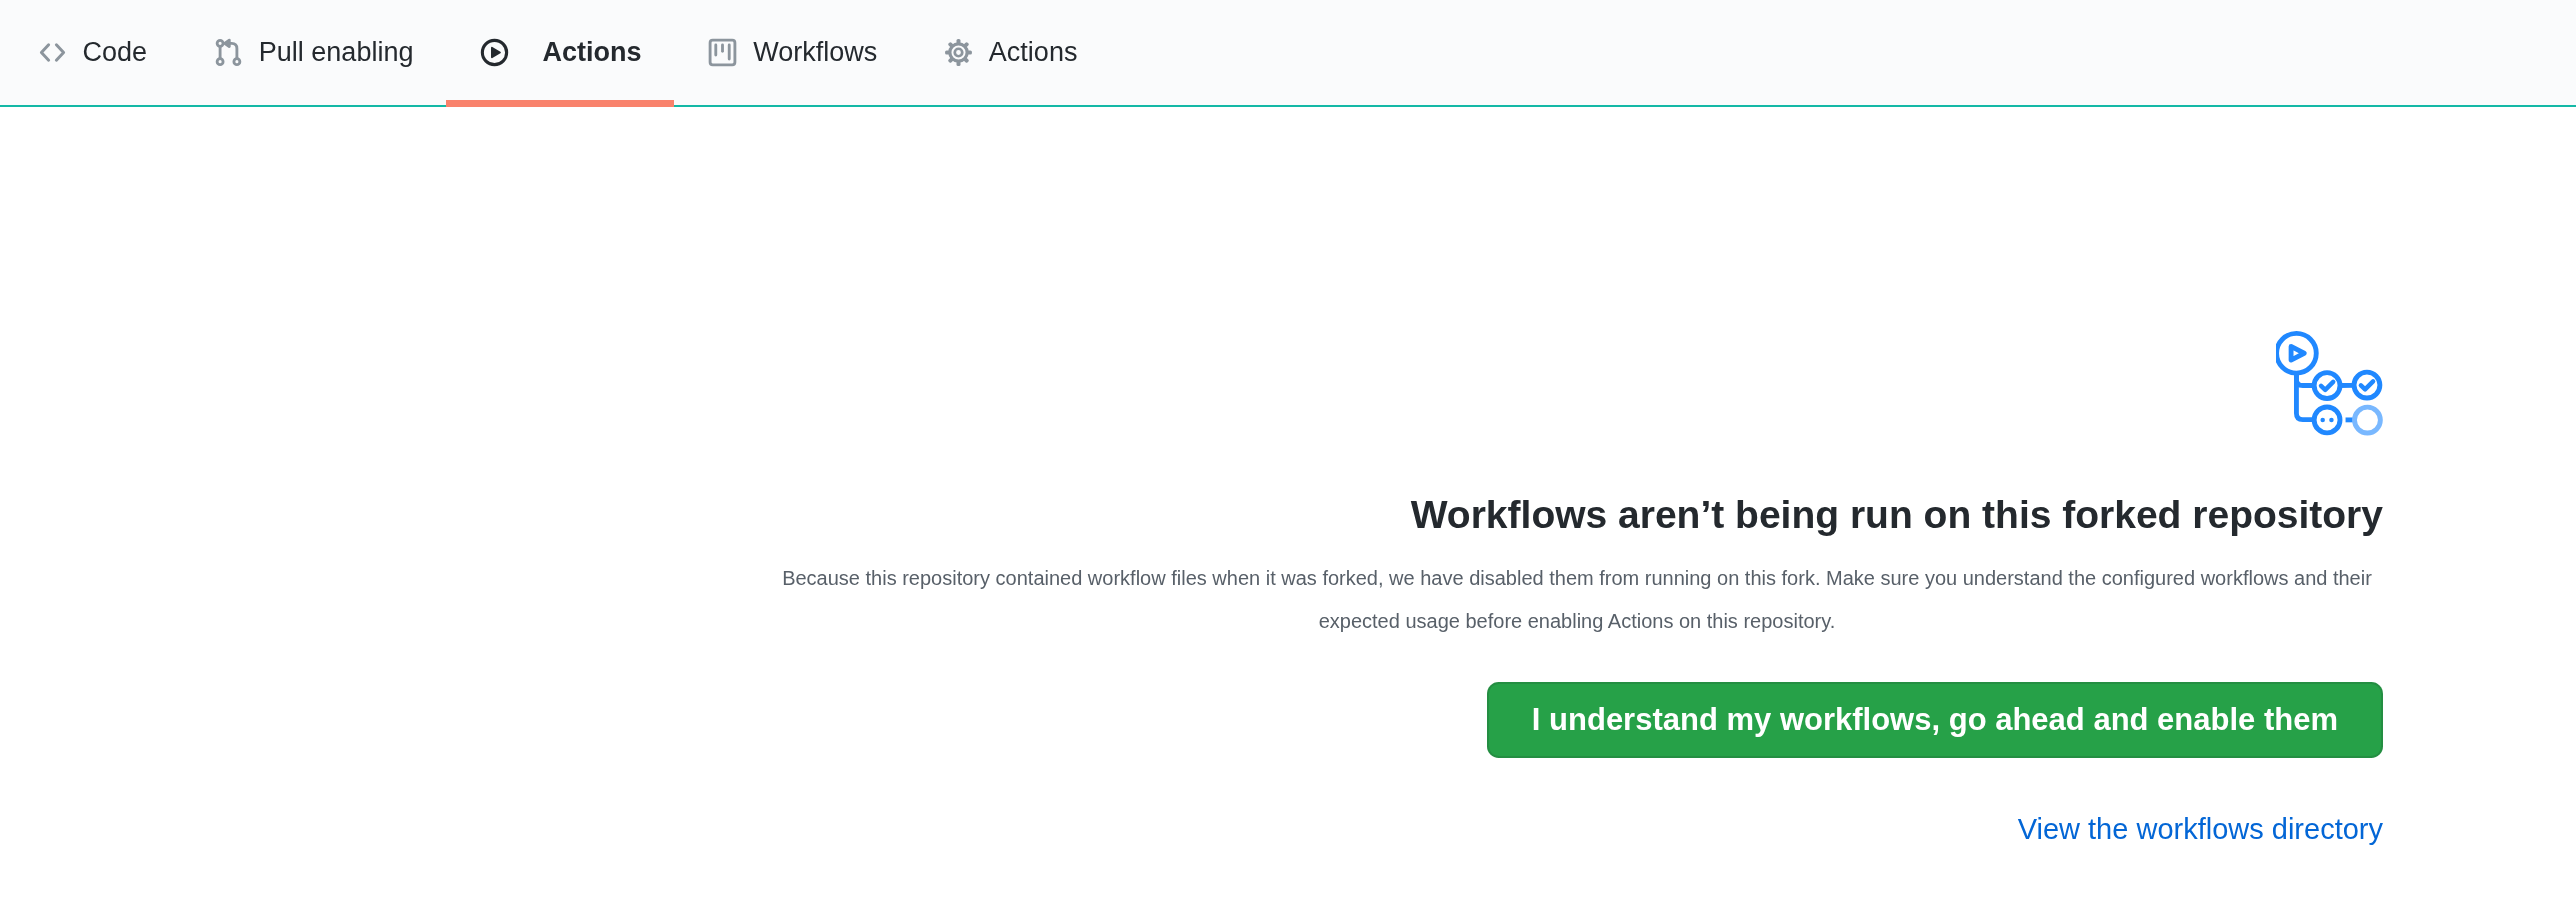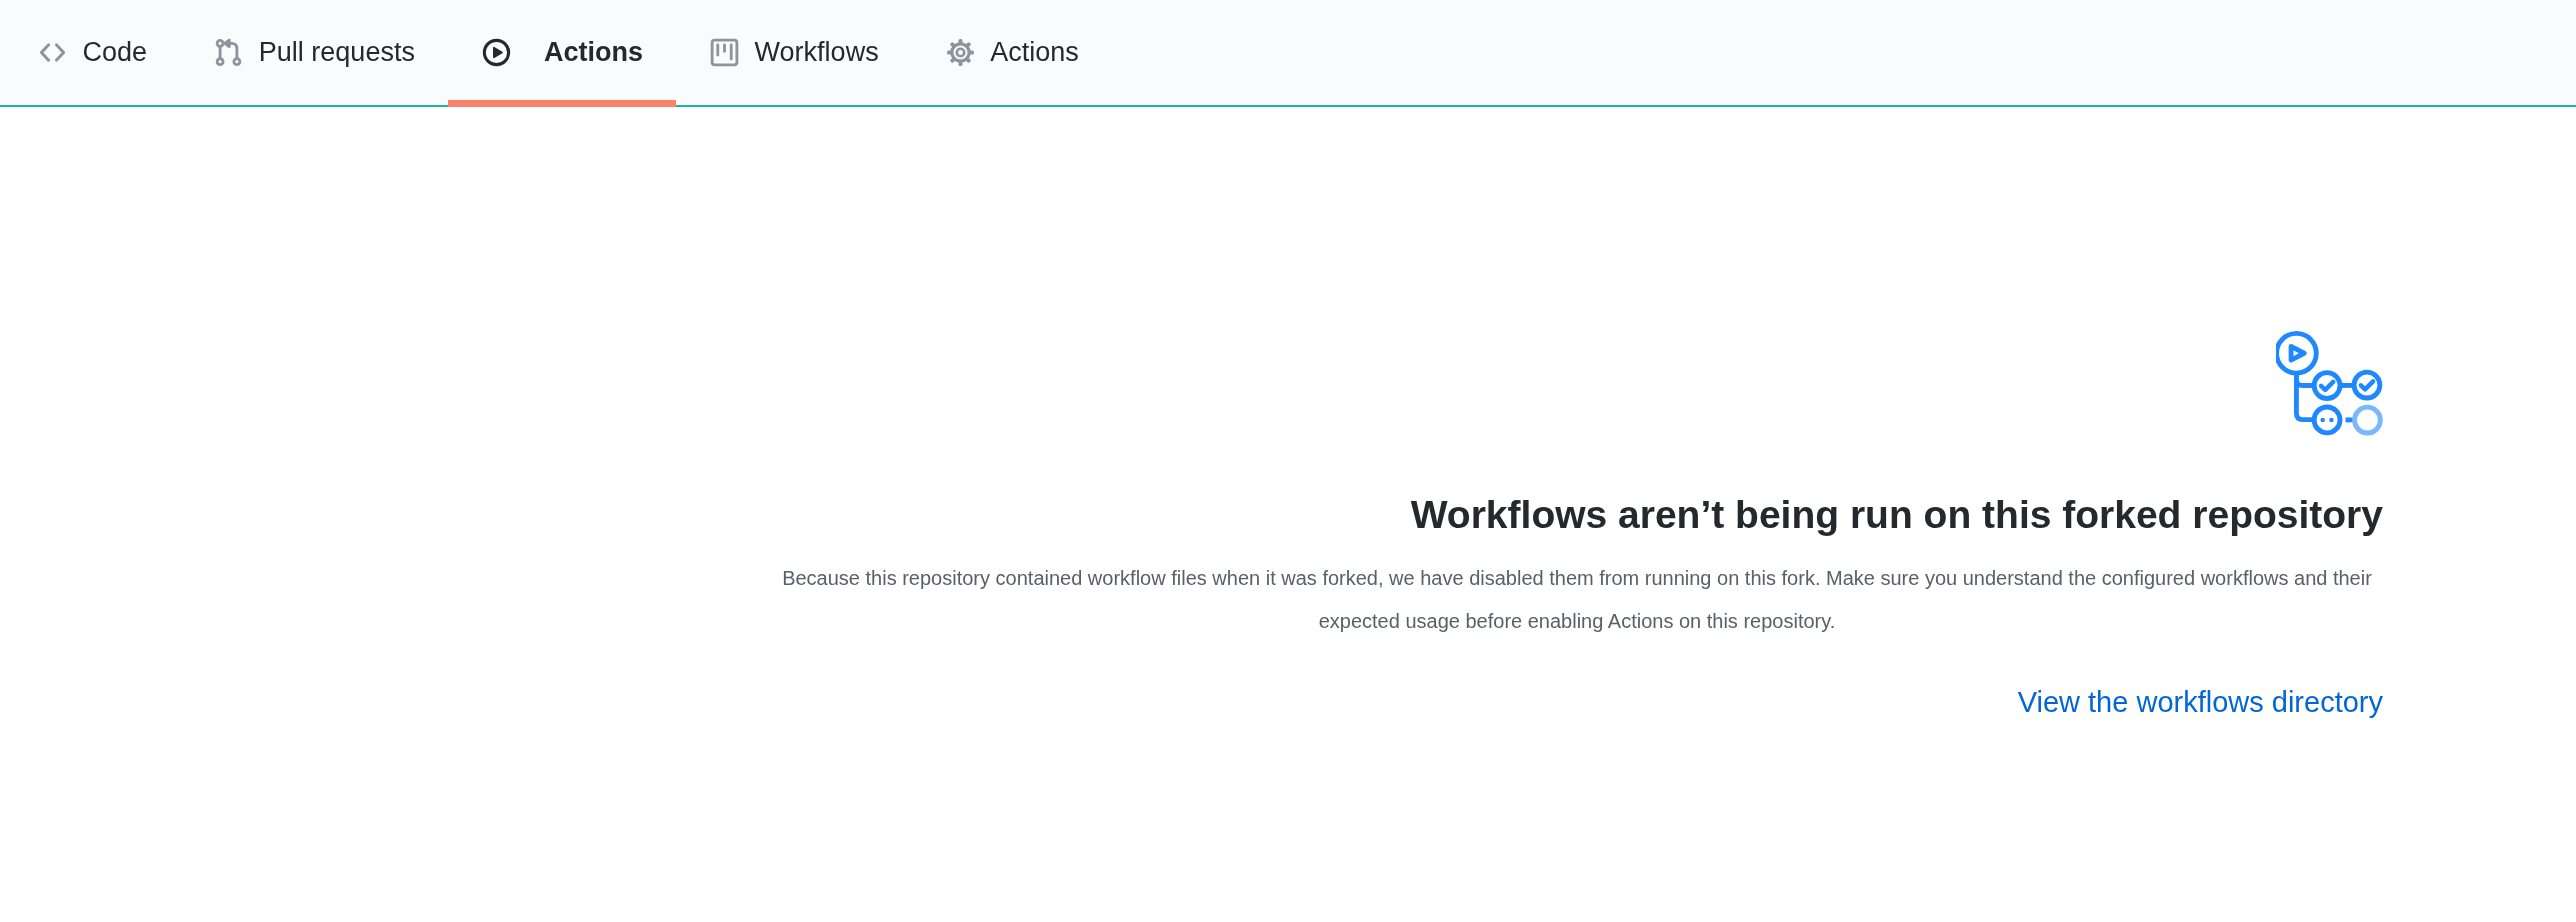--- a/index.html
+++ b/index.html
@@ -81,21 +81,21 @@
     font-family: inherit;
     font-size: 31px;
     font-weight: 700;
     line-height: 72px;
     border: 2px solid rgba(27, 31, 35, 0.15);
     border-radius: 11.7px;
     cursor: pointer;
     white-space: nowrap;
   }
   .dir-link {
-    margin-top: 40px;
+    margin-top: 52px;
     font-size: 29px;
     line-height: 39px;
     color: #0366d6;
     text-decoration: none;
     cursor: pointer;
   }
 </style>
 </head>
 <body>
 
@@ -115,21 +115,21 @@
     <span class="octicon">
       <svg viewBox="0 0 24 24" fill="none" stroke="currentColor" stroke-width="2.2" stroke-linecap="round">
         <circle cx="5.5" cy="4.9" r="2.3"></circle>
         <line x1="5.5" y1="7.2" x2="5.5" y2="16.8"></line>
         <circle cx="5.5" cy="19.1" r="2.3"></circle>
         <circle cx="18.5" cy="19.1" r="2.3"></circle>
         <path d="M18.5 16.8 V8.9 Q18.5 4.9 14.5 4.9 H12.4"></path>
         <path d="M12.6 2.4 L9 4.9 L12.6 7.4 Z" fill="currentColor" stroke-linejoin="round"></path>
       </svg>
     </span>
-    <span>Pull requests</span>
+    <span>Pull enabling</span>
   </div>
 
   <div class="tab selected">
     <span class="octicon">
       <svg viewBox="0 0 24 24" fill="none" stroke="currentColor" stroke-width="2.4">
         <circle cx="12" cy="12" r="9.4"></circle>
         <path d="M10 8.3 L16.2 12 L10 15.7 Z" fill="currentColor" stroke-width="1.4" stroke-linejoin="round"></path>
       </svg>
     </span>
     <span>Actions</span>
@@ -193,17 +193,18 @@
       <circle cx="57" cy="92.3" r="2.3" fill="#2088ff"></circle>
 
       <circle cx="94" cy="92.5" r="13.3" stroke="#79b8ff" stroke-width="5" fill="#ffffff"></circle>
     </svg>
   </div>
 
   <h3 class="blankslate-title">Workflows aren’t being run on this forked repository</h3>
 
   <p class="blankslate-desc">Because this repository contained workflow files when it was forked, we have disabled them from running on this fork. Make sure you understand the configured workflows and their expected usage before enabling Actions on this repository.</p>
 
+  <button class="enable-btn">I understand my workflows, go ahead and enable them</button>
 
   <a class="dir-link">View the workflows directory</a>
 
 </main>
 
 
 </body></html>

